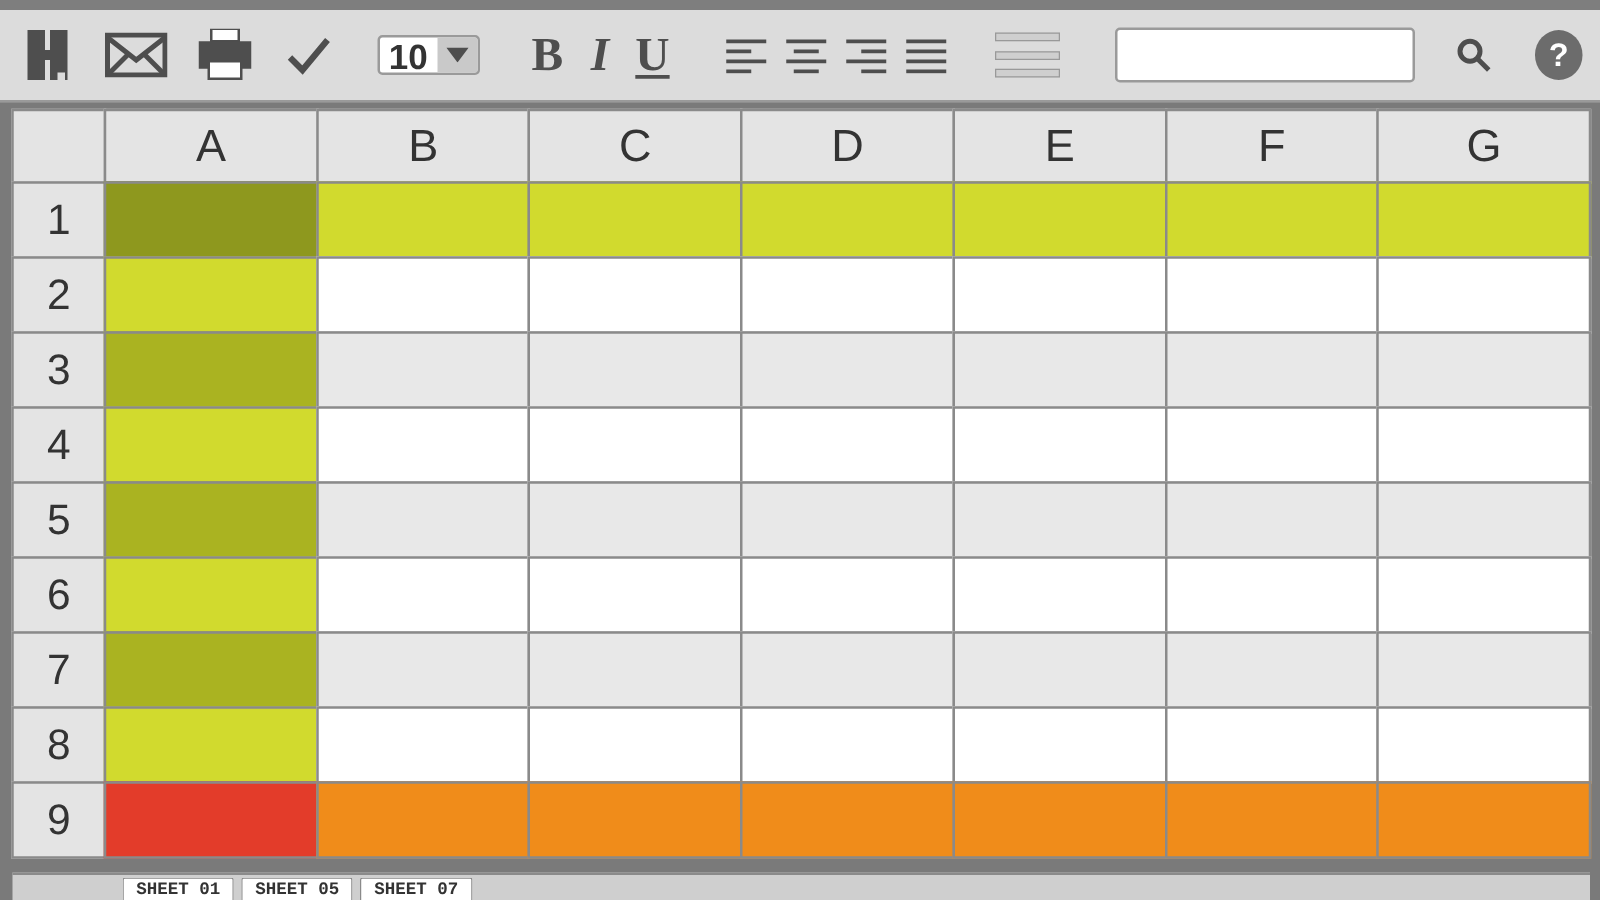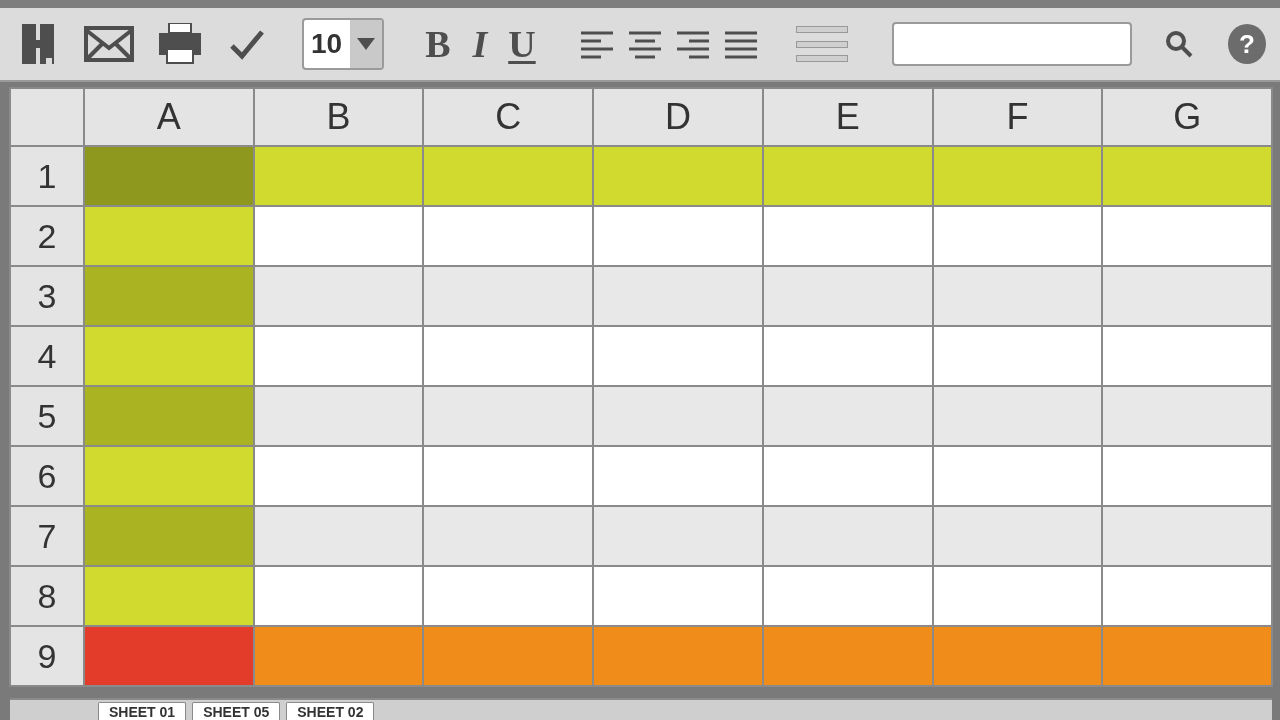--- a/index.html
+++ b/index.html
@@ -20,24 +20,24 @@
     border-bottom: 2px solid #9a9a9a;
   }
   .tool-btn {
     width: 50px; height: 50px;
     display: flex; align-items: center; justify-content: center;
     cursor: pointer;
     color: #4e4e4e;
   }
   .tool-btn.small { width: 42px; }
   .font-size-box {
-    display: flex; align-items: center;
+    display: flex; 
     background: #fff;
     border: 2px solid #9a9a9a;
-    height: 52px;
+    height: 32px;
     border-radius: 4px;
     overflow: hidden;
     margin-left: 14px;
   }
   .font-size-val {
     width: 48px; text-align: center;
     font-size: 28px; font-weight: 600; color: #333;
   }
   .font-size-arrow {
     width: 34px; height: 100%;
@@ -114,20 +114,21 @@
   .data-row.r9 .cell { background:#f08c1a; }
   .data-row.r9 .cell.colA { background:#e33c2a; }
 
   
   .tab-bar {
     height: 22px;
     background:#cfcfcf;
     display:flex; align-items:flex-end;
     padding-left: 88px; gap:6px;
     border-top: 2px solid #8a8a8a;
+    font-family: Liberation Mono, monospace;
   }
   .sheet-tab {
     background:#fff; border:1px solid #8a8a8a; border-bottom:none;
     padding: 1px 10px 0 10px;
     font-size:14px; color:#333; font-weight:600;
     border-radius: 2px 2px 0 0;
     cursor:pointer;
   }
 </style>
 </head>
@@ -351,15 +352,15 @@
       <div class="cell"></div>
       <div class="cell"></div>
       <div class="cell"></div>
     </div>
 
   </div>
 
   <div class="tab-bar">
     <div class="sheet-tab">SHEET 01</div>
     <div class="sheet-tab">SHEET 05</div>
-    <div class="sheet-tab">SHEET 02</div>
+    <div class="sheet-tab">SHEET 07</div>
   </div>
 </div>
 
 </body></html>

